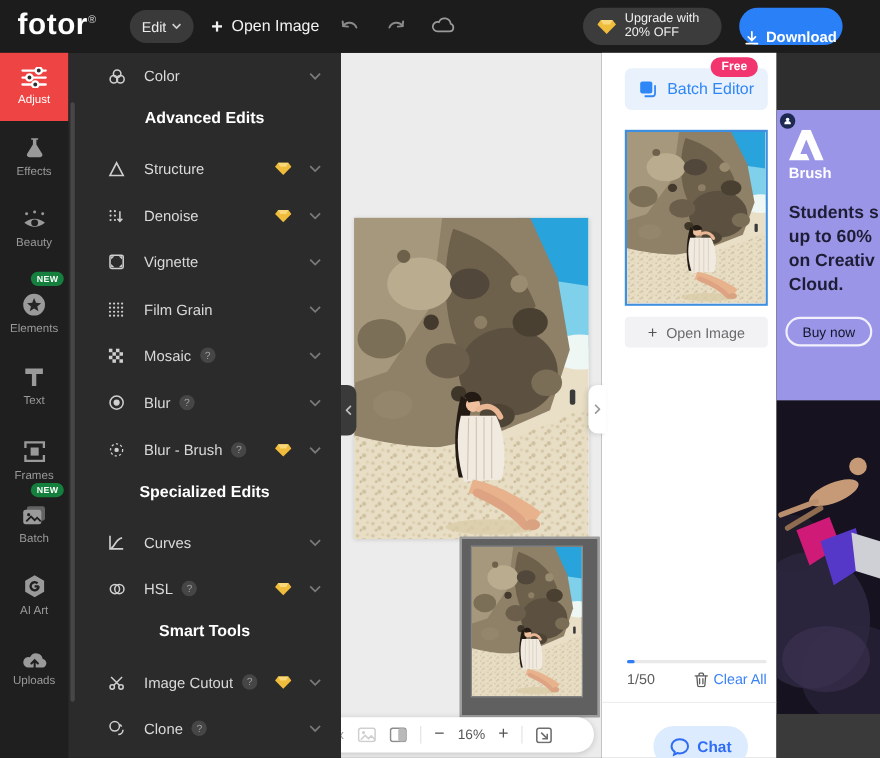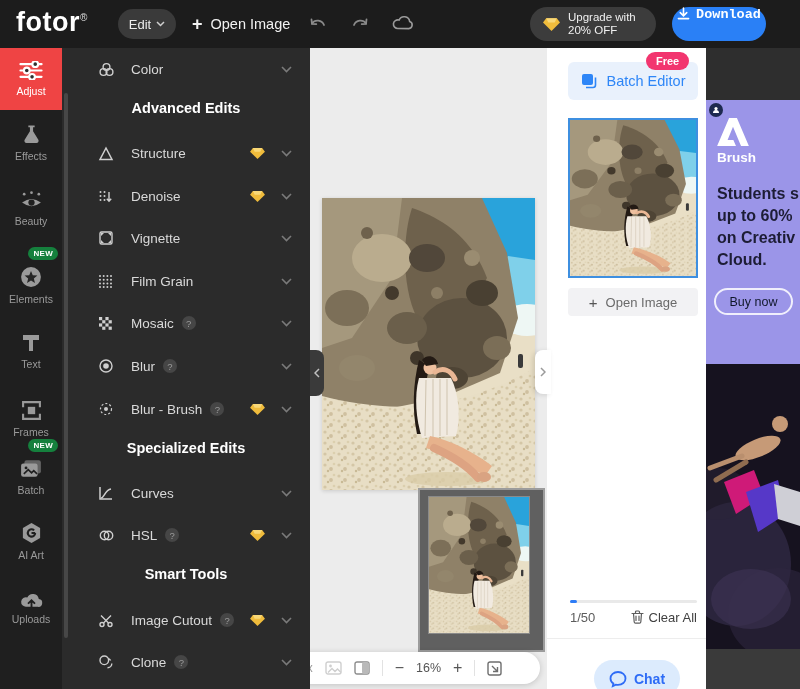--- a/index.html
+++ b/index.html
@@ -16,22 +16,22 @@
               justify-content:center; gap:5px; cursor:pointer; }
   .openimg-btn { position:absolute; left:192px; top:9px; height:30px; display:flex; align-items:center;
                  gap:8px; color:#f2f2f2; font-size:14.5px; cursor:pointer; }
   .openimg-btn .plus { font-size:18px; font-weight:bold; line-height:1; }
   .tb-ico { position:absolute; top:15px; cursor:pointer; }
   .upgrade-btn { position:absolute; left:530px; top:7px; width:126px; height:34px; background:#3c3c3c;
                  border-radius:17px; display:flex; align-items:center; gap:8px; padding-left:13px;
                  cursor:pointer; }
   .upgrade-txt { color:#f0f0f0; font-size:11.5px; line-height:13px; }
   .download-btn { position:absolute; left:672px; top:7px; width:94px; height:34px; background:#2a80f6;
-                  border-radius:17px; display:flex; align-items:flex-start; justify-content:center; gap:6px;
-                  color:#fff; font-size:13.5px; font-weight:bold; cursor:pointer;font-family:Liberation Mono, monospace; }
+                  border-radius:17px; display:flex; align-items:flex-end; justify-content:center; gap:6px;
+                  color:#fff; font-size:13.5px; font-weight:bold; cursor:pointer; }
 
   
   .sidebar { position:absolute; left:0; top:48px; width:62px; height:641px; background:#1f1f1f; z-index:20; }
   .sb-item { position:absolute; left:0; width:62px; display:flex; flex-direction:column; align-items:center;
              justify-content:center; color:#9a9a9a; cursor:pointer; }
   .sb-item.selected { background:#ef4444; color:#fff; }
   .sb-item .sb-label { font-size:10.5px; margin-top:5px; }
   .sb-badge { position:absolute; top:3px; right:4px; background:#15803d; color:#fff; font-size:8px;
               font-weight:bold; padding:2px 5px; border-radius:8px; letter-spacing:.3px; }
 
@@ -80,21 +80,21 @@
                 font-weight:bold; padding:3px 10px; border-radius:10px; z-index:2; }
   .thumb { position:absolute; left:21px; top:70px; width:130px; height:160px; border:2px solid #3e8fe0; cursor:pointer; }
   .rp-openimg { position:absolute; left:21px; top:240px; width:130px; height:28px; background:#f2f2f4;
                 border-radius:4px; display:flex; align-items:center; justify-content:center; gap:8px;
                 color:#6a6a6a; font-size:13px; cursor:pointer; }
   .rp-openimg .plus { font-size:15px; color:#555; }
   .progress { position:absolute; left:23px; top:552px; width:127px; height:3px; background:#e9e9e9; border-radius:2px; }
   .progress .fill { position:absolute; left:0; top:0; width:7px; height:3px; background:#2e7cf6; border-radius:2px; }
   .rp-footer { position:absolute; left:23px; top:562px; width:127px; display:flex; align-items:center;
                justify-content:space-between; color:#5c5c5c; font-size:13px; }
-  .clear-all { display:flex; align-items:flex-start; gap:5px; cursor:pointer; color:#404040; }
+  .clear-all { display:flex; align-items:flex-end; gap:5px; cursor:pointer; color:#3b82f6; }
   .rp-div { position:absolute; left:0px; top:590px; width:159px; height:1px; background:#ededed; }
   .chat-btn { position:absolute; left:47px; top:601px; width:86px; height:37px; background:#dcebfd;
               border-radius:19px; display:flex; align-items:center; justify-content:center; gap:7px;
               color:#2e6cf6; font-size:14px; font-weight:bold; cursor:pointer;margin-top:11px; }
 
   
   .adcol { position:absolute; left:706px; top:48px; width:94px; height:641px; background:#2e2e2e; z-index:20; }
   .ad { position:absolute; left:0; top:52px; width:94px; height:264px; background:#9b95e8; overflow:hidden; cursor:pointer; }
   .adchoices { position:absolute; left:3px; top:3px; width:14px; height:14px; border-radius:50%;
                background:#1d2950; display:flex; align-items:center; justify-content:center; }

